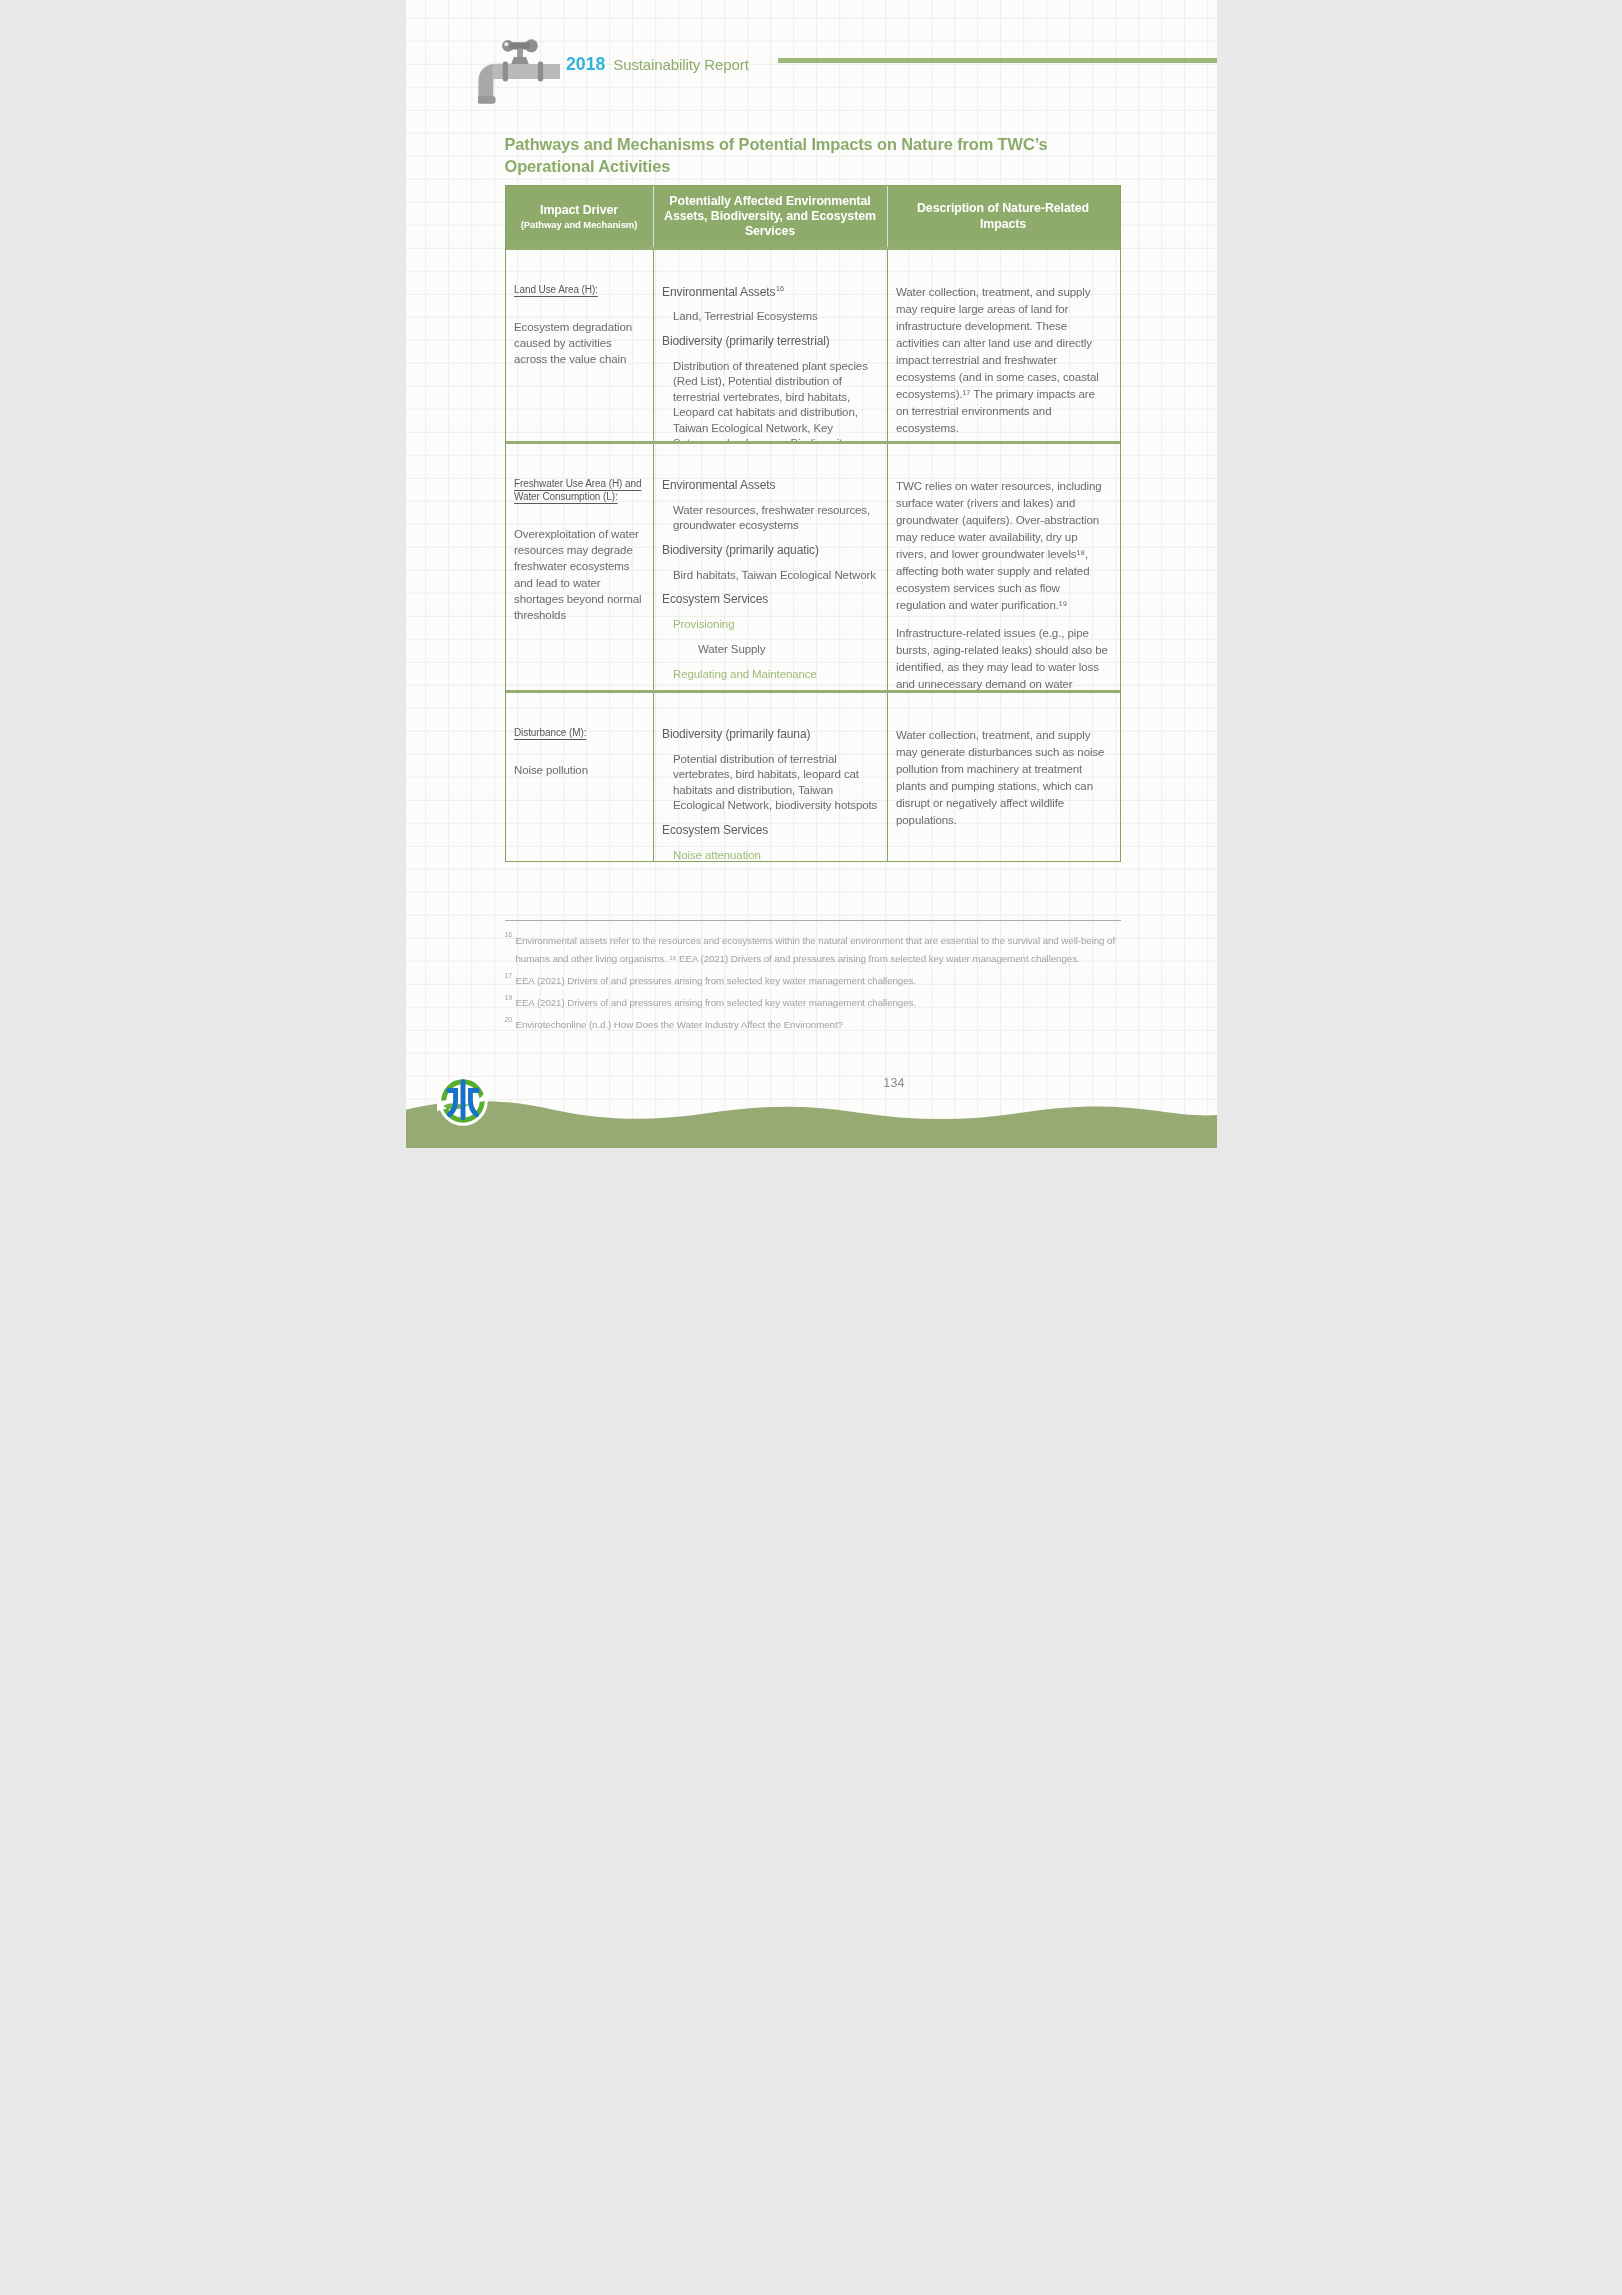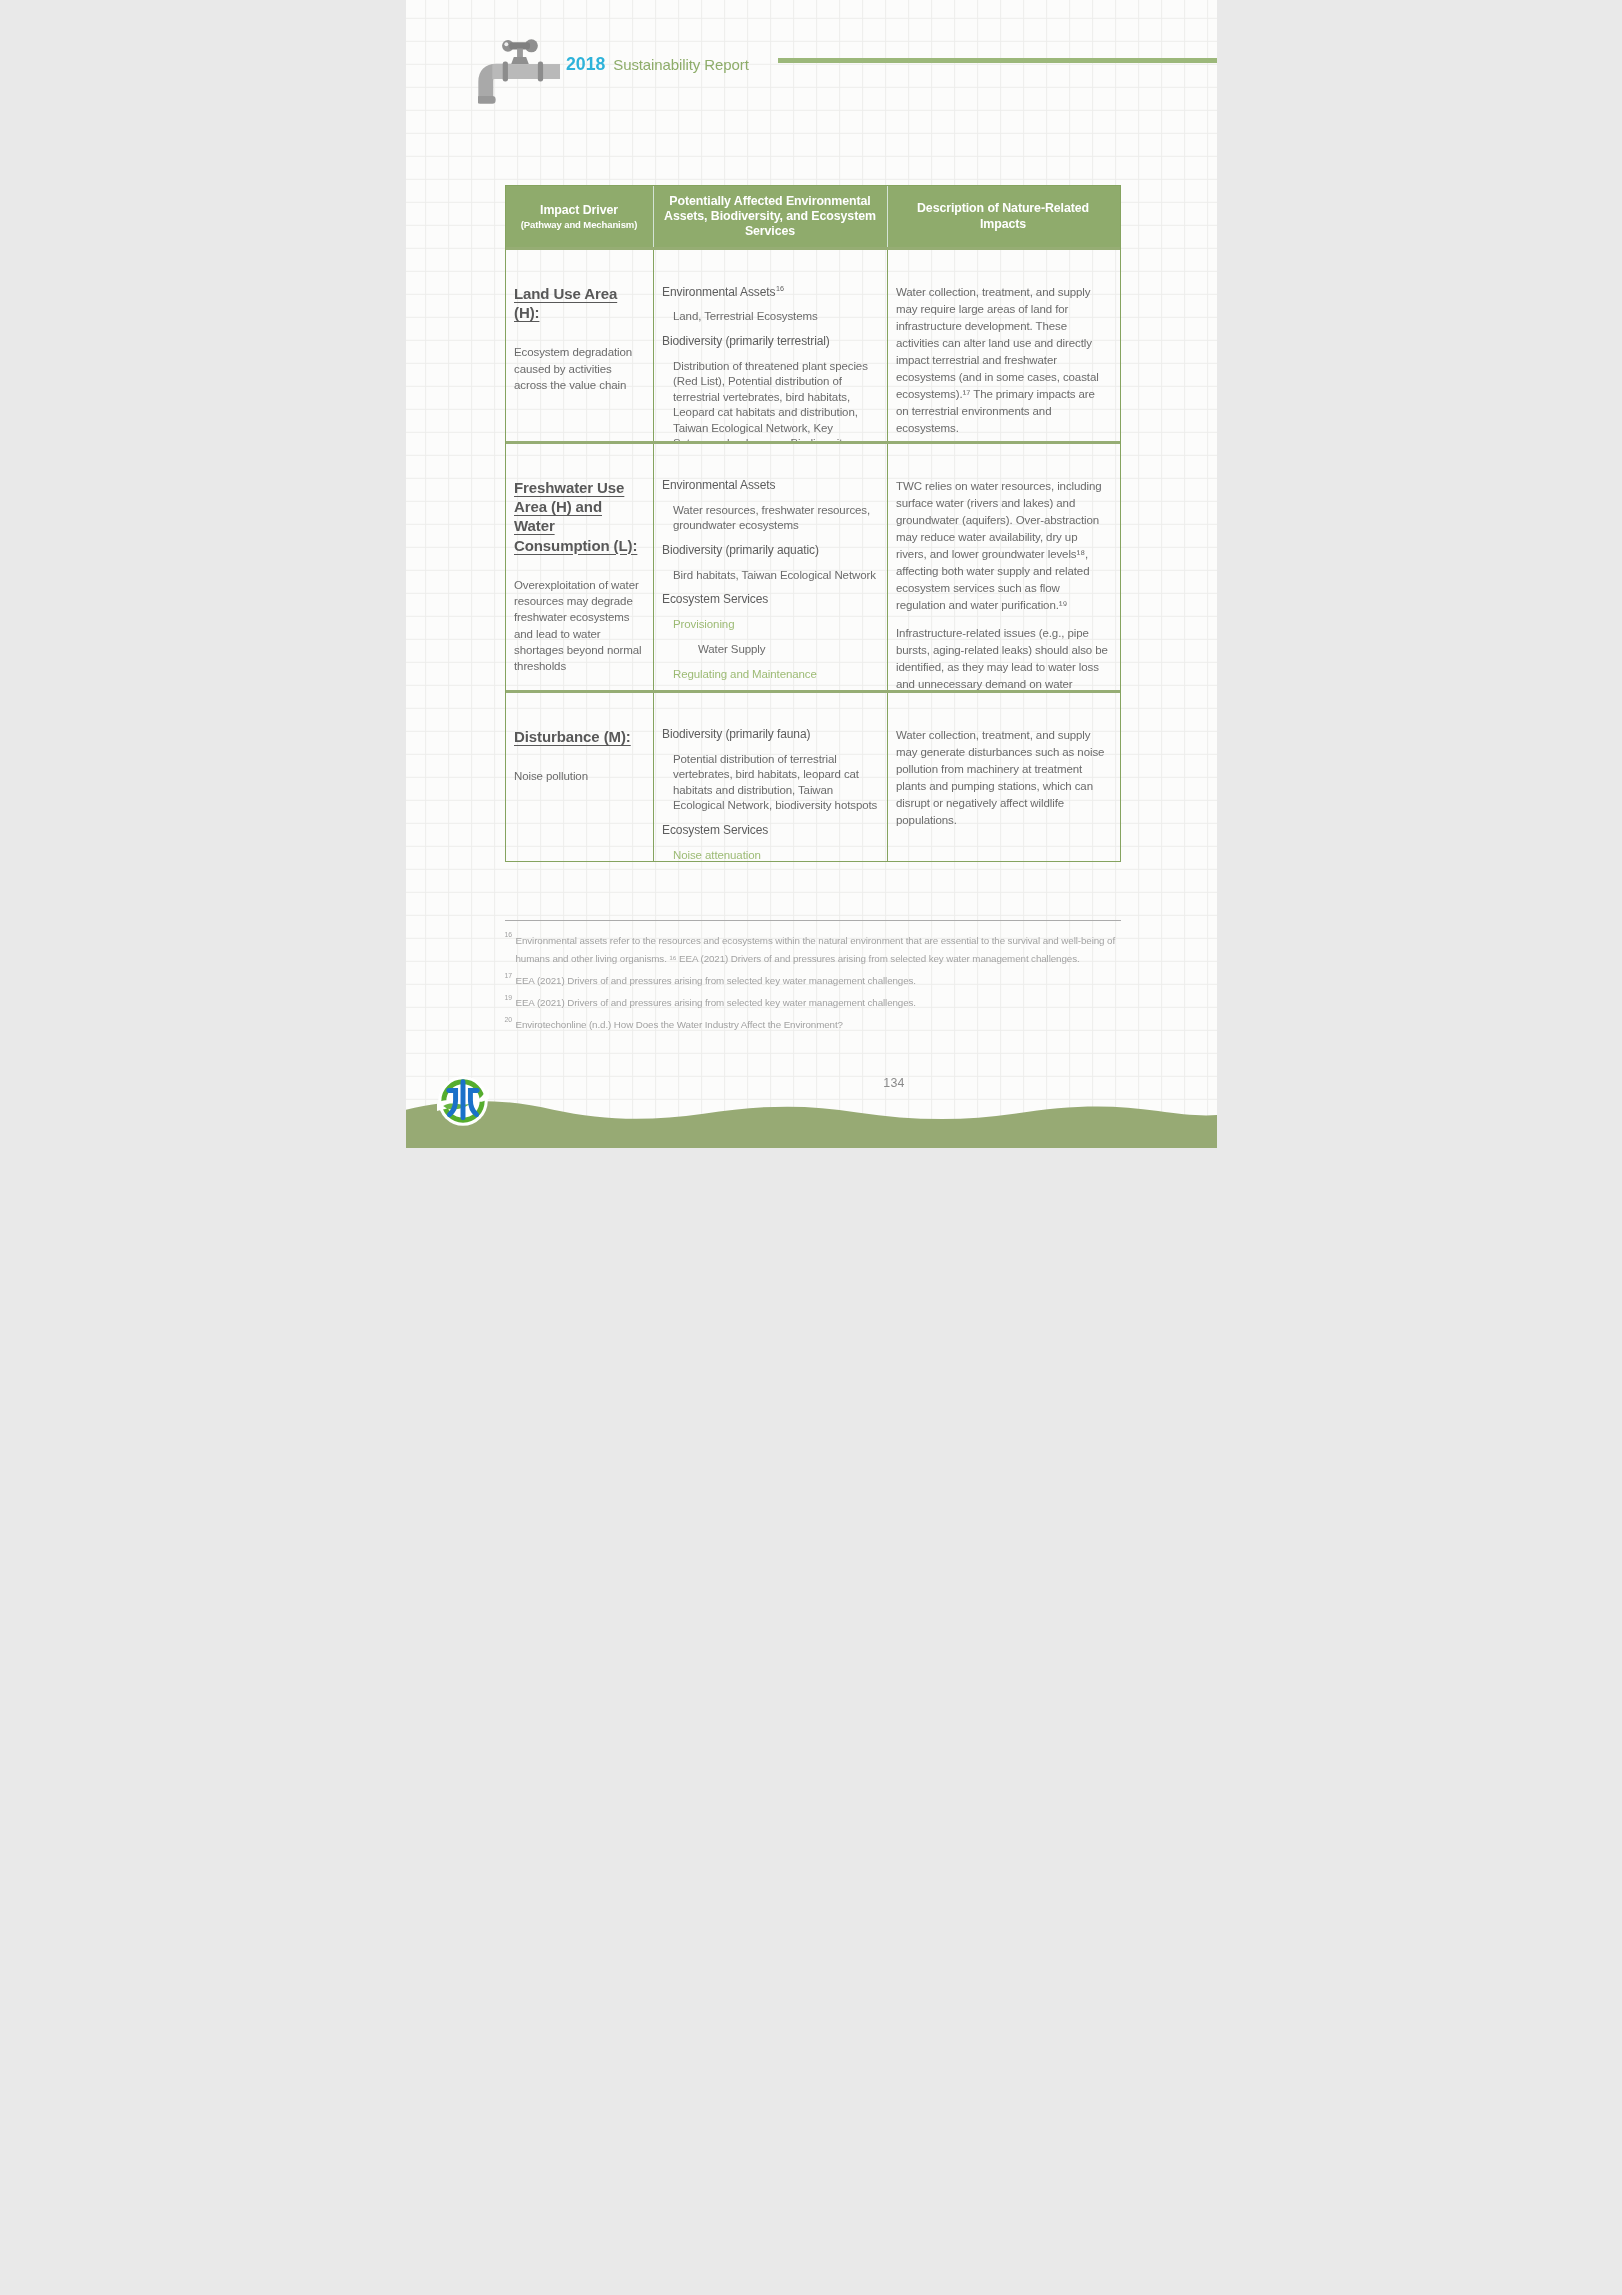--- a/index.html
+++ b/index.html
@@ -42,21 +42,21 @@
   .t-head .t-cell{display:flex;flex-direction:column;align-items:center;justify-content:center;
     color:#ffffff;text-align:center;padding:2.6px 6.5px;}
   .t-head .t-cell + .t-cell{border-left:1.3px solid rgba(235,245,250,.75);}
   .th-title{font-size:12.4px;font-weight:bold;line-height:1.22;}
   .th-sub{font-size:9.5px;font-weight:bold;margin-top:1.3px;}
   .t-body .t-cell{padding:34px 9.2px 6.5px 8.5px;}
   .row-1{height:194px;}
   .row-2{height:249px;}
   .row-3{height:171px;}
   .drv-head{
-    font-size:15px;font-weight:bold;color:#585858;line-height:1.28;
+    font-size:10px;font-weight:normal;color:#585858;line-height:1.28;
     text-decoration:underline;text-decoration-thickness:1.3px;text-underline-offset:3.3px;
   }
   .drv-desc{font-size:11.5px;color:#6b6b6b;line-height:1.42;margin-top:22px;}
   .sub2{
     display:inline;font-size:12px;color:#5d5d5d;line-height:1.3;
     text-decoration-thickness:1px;text-underline-offset:3.3px;
   }
   .blk{margin:0 0 9.2px 0;}
   .blk-sub{margin-top:4.6px;}
   .blk-sub:first-child{margin-top:0;}
@@ -102,20 +102,21 @@
       <rect x="38" y="36" width="8" height="31" rx="3.5" fill="#8c8c8c"></rect>
       <rect x="92" y="36" width="8" height="31" rx="3.5" fill="#8c8c8c"></rect>
     </svg>
     <div class="brand-text">
       <span class="brand-year">2018</span>
       <span class="brand-title">Sustainability Report</span>
     </div>
   </div>
   <div class="brand-rule"></div>
 
+  <h1 class="section-title">Pathways and Mechanisms of Potential Impacts on Nature from TWC’s Operational Activities</h1>
 
   <div class="impact-table">
 
     <div class="t-row t-head">
       <div class="t-cell">
         <div class="th-title">Impact Driver</div>
         <div class="th-sub">(Pathway and Mechanism)</div>
       </div>
       <div class="t-cell">
         <div class="th-title">Potentially Affected Environmental Assets, Biodiversity, and Ecosystem Services</div>

